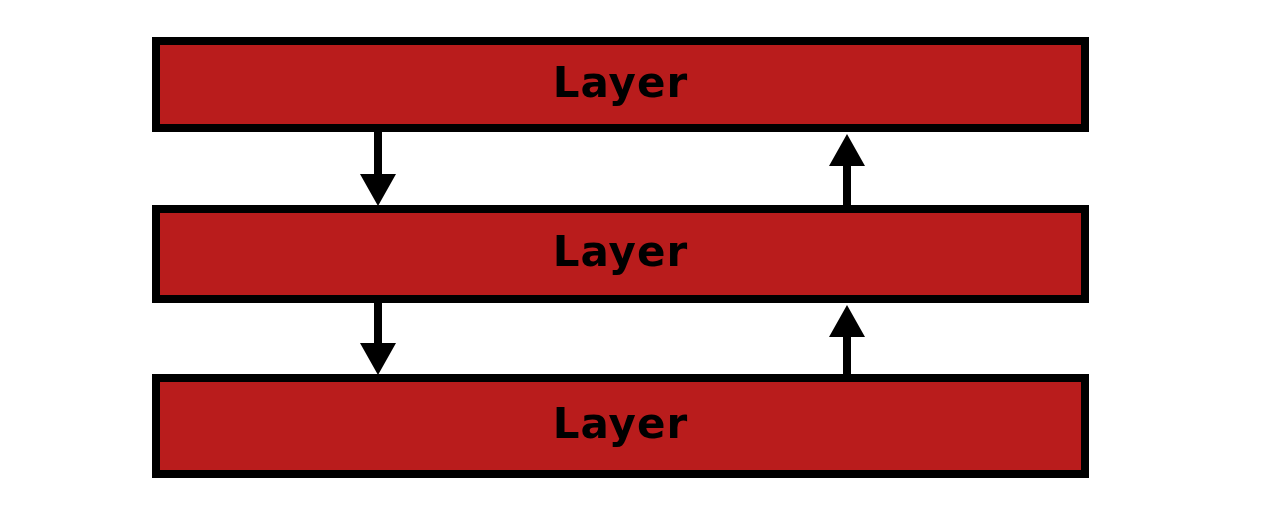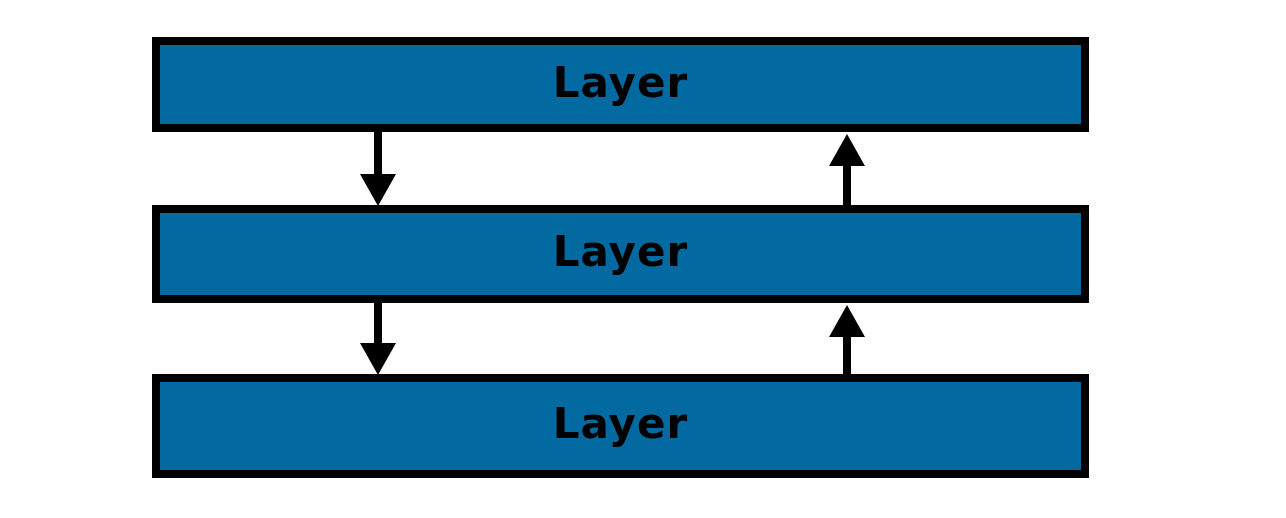--- a/index.html
+++ b/index.html
@@ -14,21 +14,21 @@
     height: 518px;
     background: #ffffff;
     overflow: hidden;
   }
   .layer-box {
     position: absolute;
     left: 152px;
     width: 937px;
     box-sizing: border-box;
     border: 8px solid #000000;
-    background: #0369a1;
+    background: #b91c1c;
     display: flex;
     align-items: center;
     justify-content: center;
   }
   .layer-box.box-1 { top: 37px;  height: 95px; }
   .layer-box.box-2 { top: 205px; height: 98px; }
   .layer-box.box-3 { top: 374px; height: 104px; }
   .layer-label {
     font-size: 42px;
     font-weight: bold;

